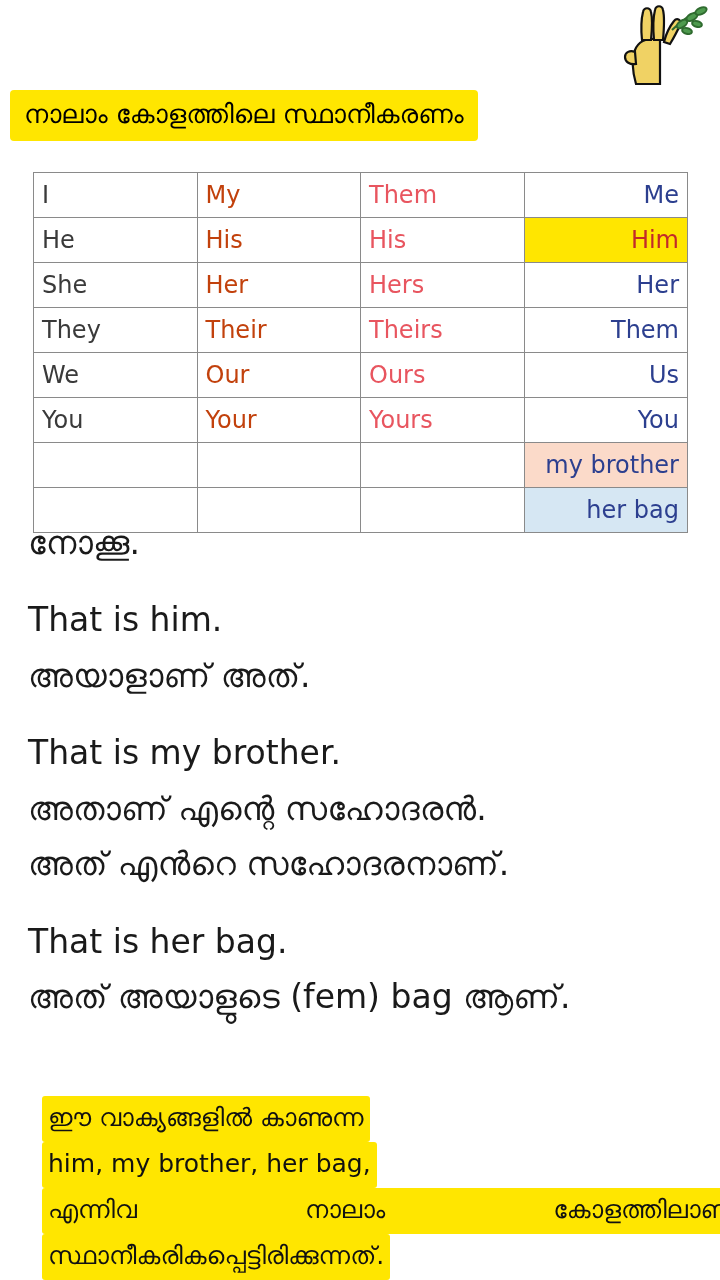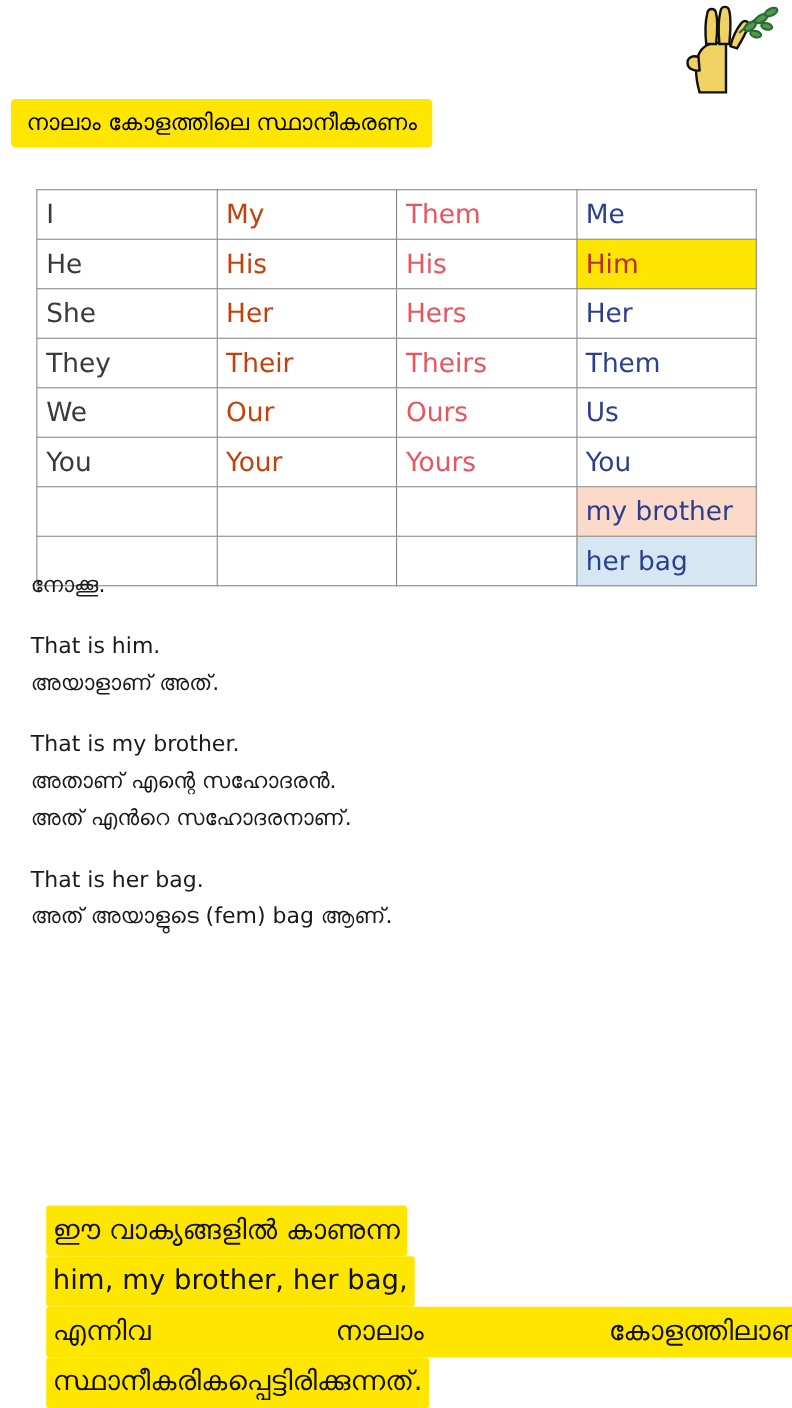--- a/index.html
+++ b/index.html
@@ -25,21 +25,21 @@
   }
 
   
   .heading-banner {
     position: absolute;
     top: 90px;
     left: 10px;
     background: #ffe600;
     padding: 8px 14px 10px 14px;
     border-radius: 4px;
-    font-size: 21px;
+    font-size: 26px;
     color: #000;
     line-height: 1.25;
     white-space: nowrap;
   }
 
   
   .table-wrap {
     position: absolute;
     top: 172px;
     left: 33px;
@@ -54,32 +54,32 @@
     border: 1px solid #8a8a8a;
     height: 40px;
     padding: 2px 8px;
     font-size: 24px;
     vertical-align: middle;
     background: #ffffff;
   }
   .c-sub  { color: #3a3a3a; }
   .c-poss { color: #c2410c; }
   .c-pos2 { color: #e8555f; }
-  .c-obj  { color: #2c3f8f; }
+  .c-obj  { color: #2c3f8f; text-align: right; }
   .hl-yellow { background: #ffe600 !important; color: #c22a2a; }
   .hl-peach  { background: #fbdac9 !important; color: #2c3f8f; }
   .hl-blue   { background: #d6e7f3 !important; color: #2c3f8f; margin-left: 42px; }
 
   
   .body-text {
     position: absolute;
     top: 515px;
     left: 28px;
     width: 670px;
-    font-size: 20px;
+    font-size: 33px;
     line-height: 1.68;
     color: #1a1a1a;
   }
   .body-text .blank { height: 22px; }
   .body-text p { margin: 0; }
 
   
   .footer-hl {
     position: absolute;
     left: 10px;

